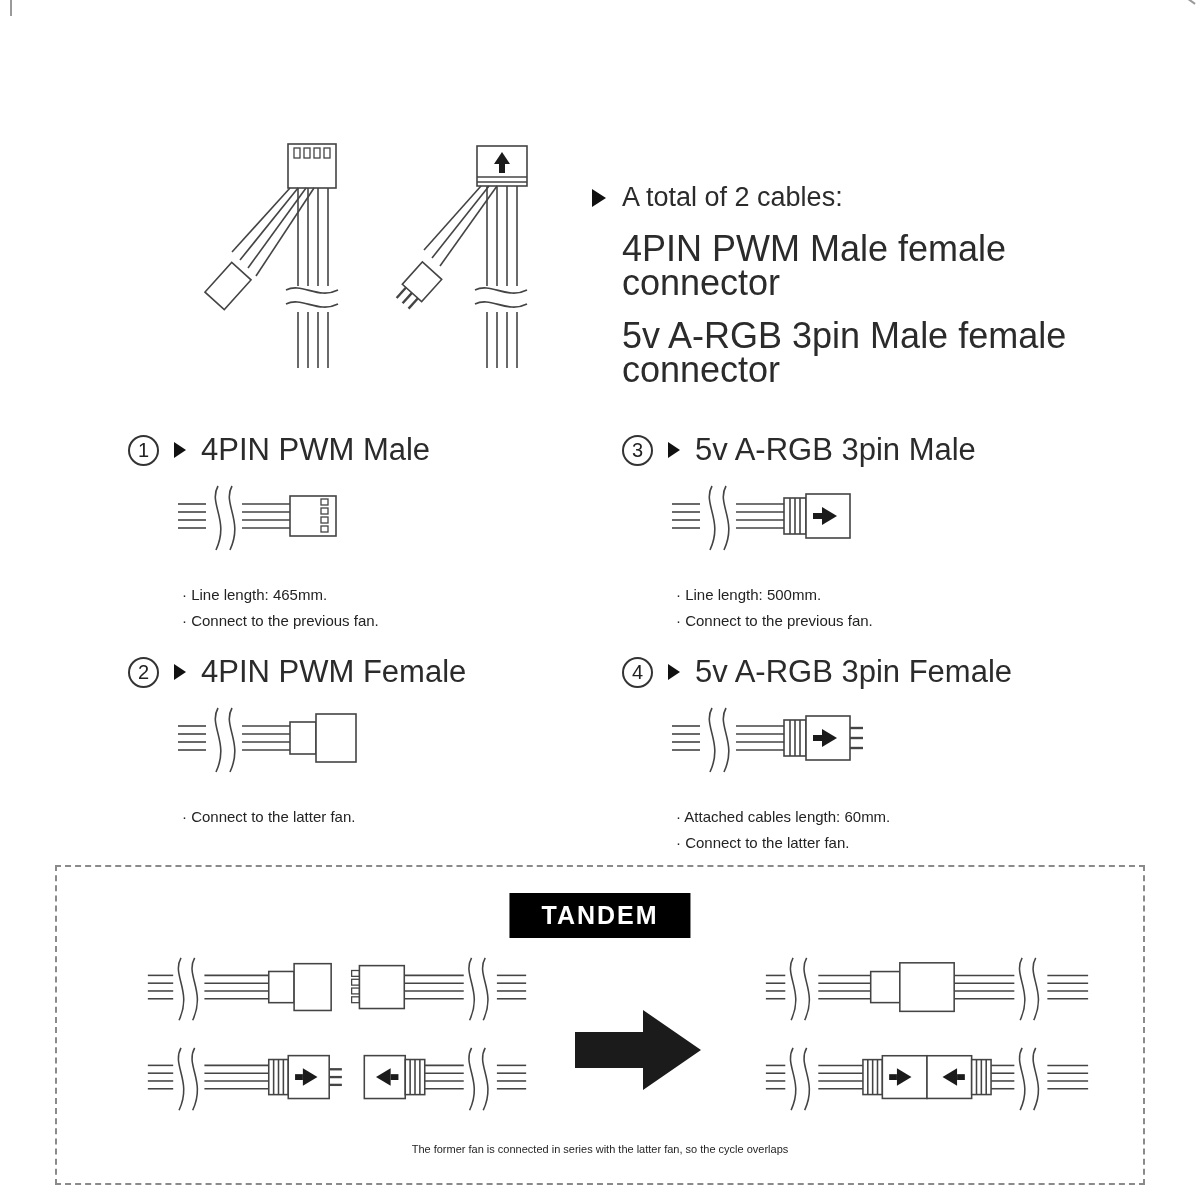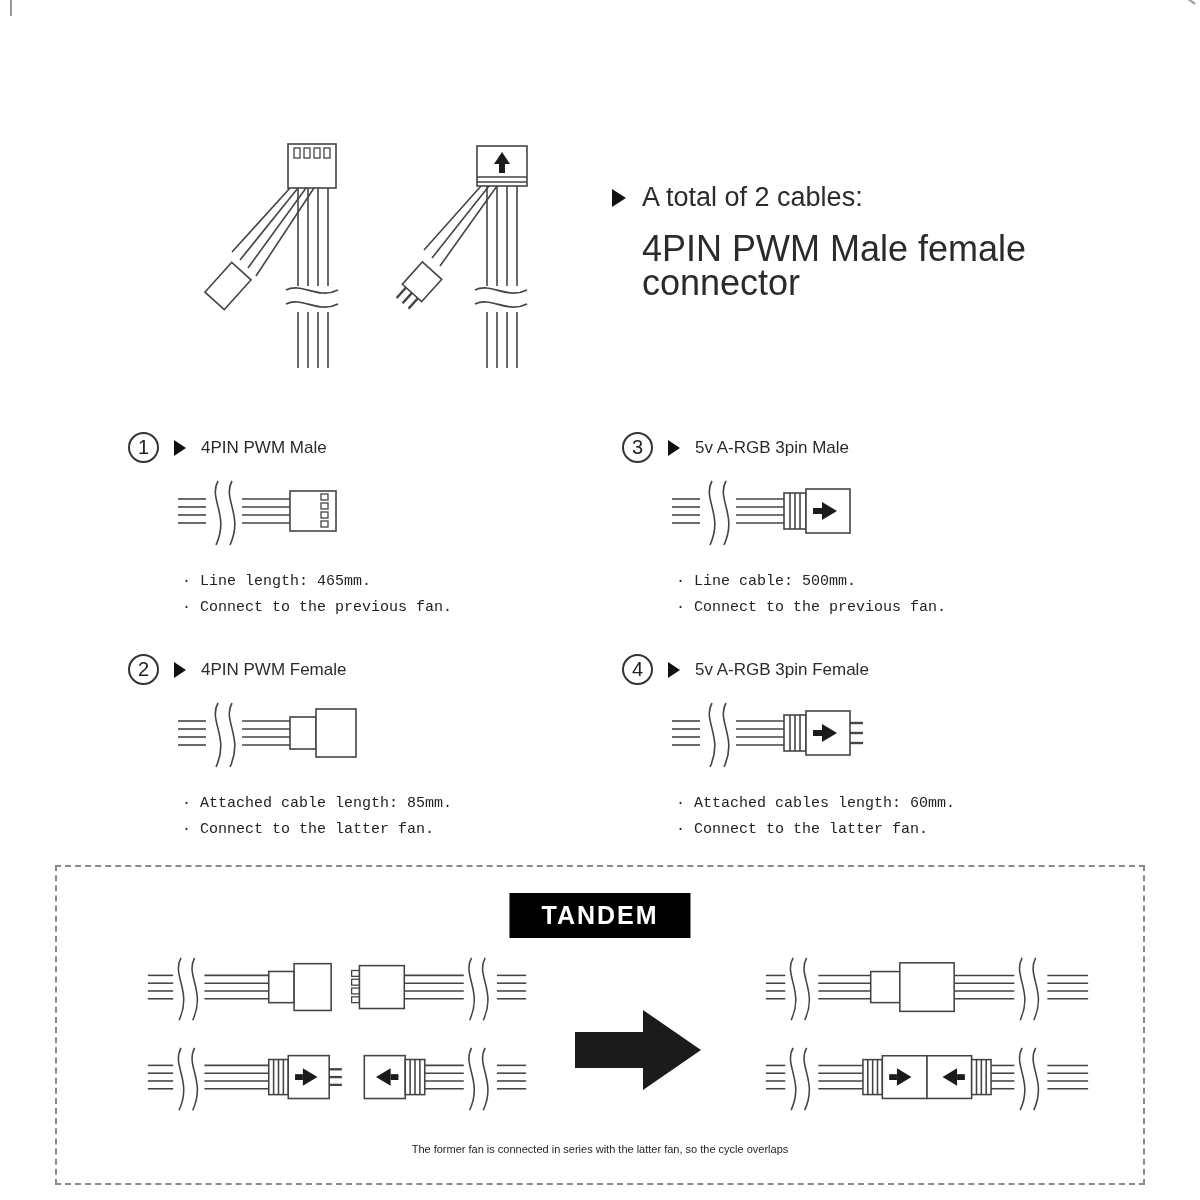--- a/index.html
+++ b/index.html
@@ -10,34 +10,34 @@
 
   
   svg { display:block; }
   .wire { stroke:#444; stroke-width:1.6; fill:none; }
   .wire-thick { stroke:#444; stroke-width:2.4; fill:none; }
   .box { stroke:#444; stroke-width:1.6; fill:#ffffff; }
   .pinbox { stroke:#444; stroke-width:1.3; fill:#ffffff; }
   .blackfill { fill:#1b1b1b; stroke:none; }
 
   
-  .intro { position:absolute; left:612px; top:182px; width:540px; }
+  .intro { position:absolute; left:592px; top:182px; width:540px; }
   .intro-row { display:flex; align-items:center; gap:16px; }
   .tri { width:0; height:0; border-left:14px solid #111; border-top:9px solid transparent; border-bottom:9px solid transparent; flex:0 0 auto; }
   .intro-title { font-size:27px; color:#2b2b2b; }
   .intro-line { font-size:36px; color:#2b2b2b; margin-left:30px; margin-top:19px; line-height:34px; }
 
   
   .item { position:absolute; }
   .item-head { display:flex; align-items:center; gap:15px; }
   .numcircle { width:31px; height:31px; border:2px solid #333; border-radius:50%; display:flex; align-items:center; justify-content:center; font-size:20px; color:#222; flex:0 0 auto; }
   .tri-sm { width:0; height:0; border-left:12px solid #111; border-top:8px solid transparent; border-bottom:8px solid transparent; flex:0 0 auto; }
-  .item-title { font-size:17px; color:#2b2b2b; }
+  .item-title { font-size:31px; color:#2b2b2b; }
   .item-illus { margin:16px 0 0 44px; }
-  .bullets { margin:20px 0 0 54px;font-family:Liberation Mono, monospace; }
+  .bullets { margin:28px 0 0 54px; }
   .bullet { font-size:15px; color:#232323; line-height:26px; }
 
   
   .tandem-box { position:absolute; left:55px; top:865px; width:1090px; height:320px; border:2px dashed #8a8a8a; }
   .tandem-badge { position:absolute; left:50%; top:26px; transform:translateX(-50%); background:#000; color:#fff; font-size:25px; font-weight:bold; letter-spacing:2px; padding:8px 32px; }
   .t-illus { position:absolute; }
   .tandem-caption { position:absolute; left:0; right:0; bottom:28px; text-align:center; font-size:11px; color:#1f1f1f; }
 </style>
 </head>
 <body>
@@ -102,20 +102,21 @@
     <line class="wire" x1="125" y1="174" x2="125" y2="230"></line>
     <line class="wire" x1="135" y1="174" x2="135" y2="230"></line>
   </svg>
 
   <div class="intro">
     <div class="intro-row">
       <span class="tri"></span>
       <span class="intro-title">A total of 2 cables:</span>
     </div>
     <div class="intro-line">4PIN PWM Male female connector</div>
+    <div class="intro-line">5v A-RGB 3pin Male female connector</div>
   </div>
 
   <div class="item" style="left:128px; top:432px; width:430px;">
     <div class="item-head">
       <span class="numcircle">1</span>
       <span class="tri-sm"></span>
       <span class="item-title">4PIN PWM Male</span>
     </div>
     <svg class="item-illus" width="200" height="70" viewBox="0 0 200 70">
       <g>
@@ -163,21 +164,21 @@
       </g>
       <rect class="box" x="118" y="14" width="22" height="36"></rect>
       <line class="wire" x1="124" y1="14" x2="124" y2="50"></line>
         <line class="wire" x1="129" y1="14" x2="129" y2="50"></line>
         <line class="wire" x1="134" y1="14" x2="134" y2="50"></line>
       <rect class="box" x="140" y="10" width="44" height="44"></rect>
       <rect class="blackfill" x="147" y="29" width="9" height="6"></rect>
       <polygon class="blackfill" points="156,23 171,32 156,41"></polygon>
     </svg>
     <div class="bullets">
-      <div class="bullet">· Line cable: 500mm.</div>
+      <div class="bullet">· Line length: 500mm.</div>
       <div class="bullet">· Connect to the previous fan.</div>
     </div>
   </div>
 
   <div class="item" style="left:128px; top:654px; width:430px;">
     <div class="item-head">
       <span class="numcircle">2</span>
       <span class="tri-sm"></span>
       <span class="item-title">4PIN PWM Female</span>
     </div>
@@ -191,21 +192,20 @@
           <path class="wire" d="M60,2 C50,20 72,36 58,66"></path>
         <line class="wire" x1="70" y1="20" x2="118" y2="20"></line>
           <line class="wire" x1="70" y1="28" x2="118" y2="28"></line>
         <line class="wire" x1="70" y1="36" x2="118" y2="36"></line>
           <line class="wire" x1="70" y1="44" x2="118" y2="44"></line>
       </g>
       <rect class="box" x="118" y="16" width="26" height="32"></rect>
       <rect class="box" x="144" y="8" width="40" height="48"></rect>
     </svg>
     <div class="bullets">
-      <div class="bullet">· Attached cable length: 85mm.</div>
       <div class="bullet">· Connect to the latter fan.</div>
     </div>
   </div>
 
   <div class="item" style="left:622px; top:654px; width:470px;">
     <div class="item-head">
       <span class="numcircle">4</span>
       <span class="tri-sm"></span>
       <span class="item-title">5v A-RGB 3pin Female</span>
     </div>

